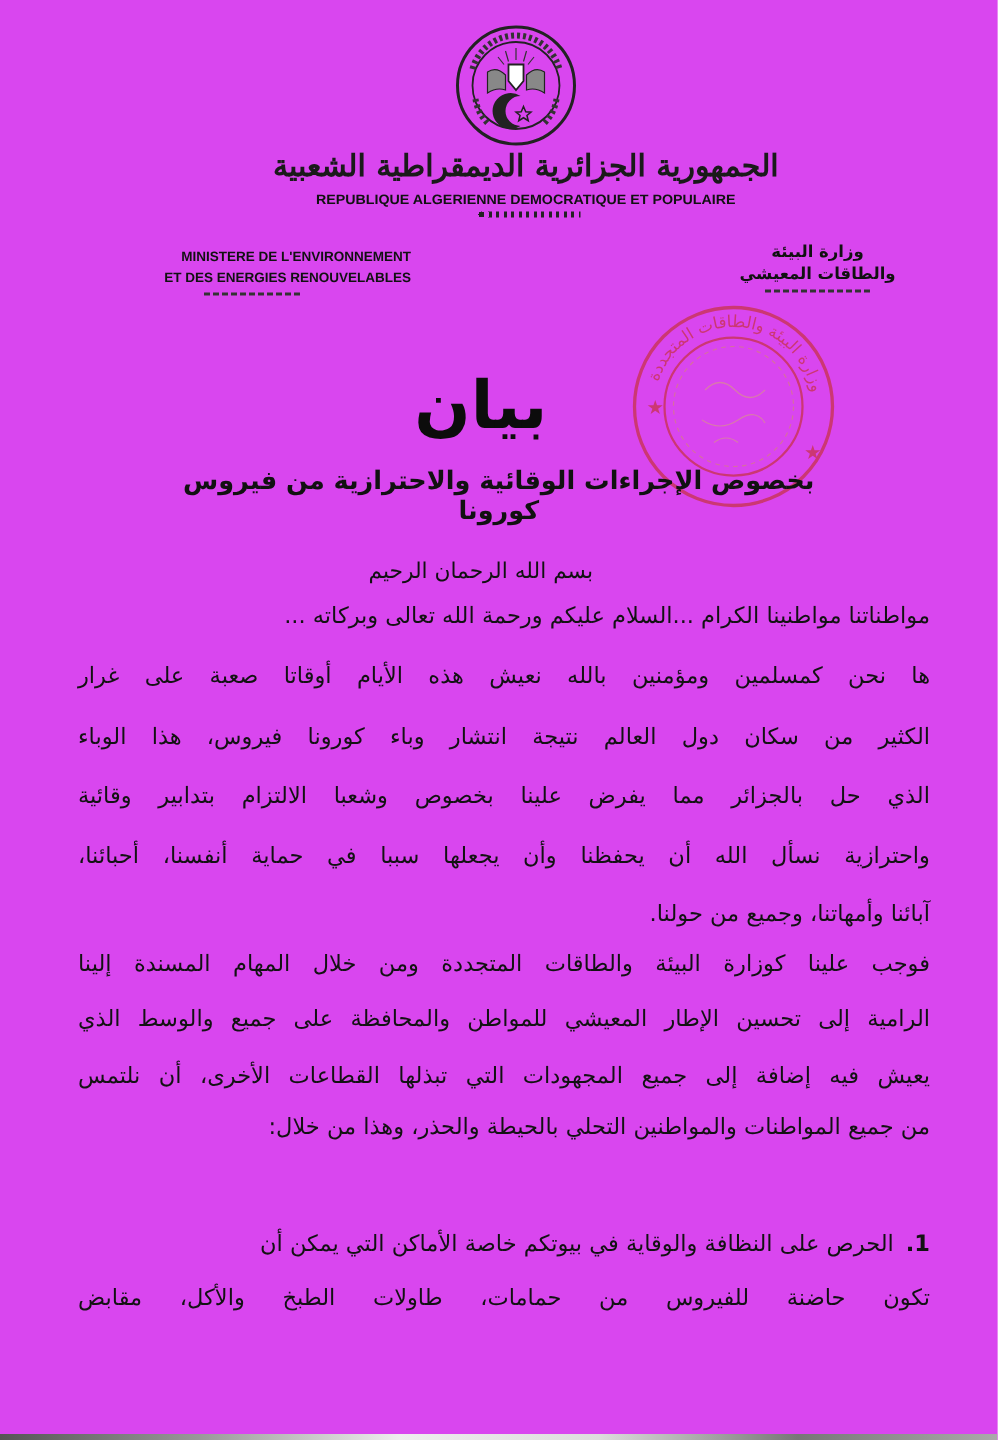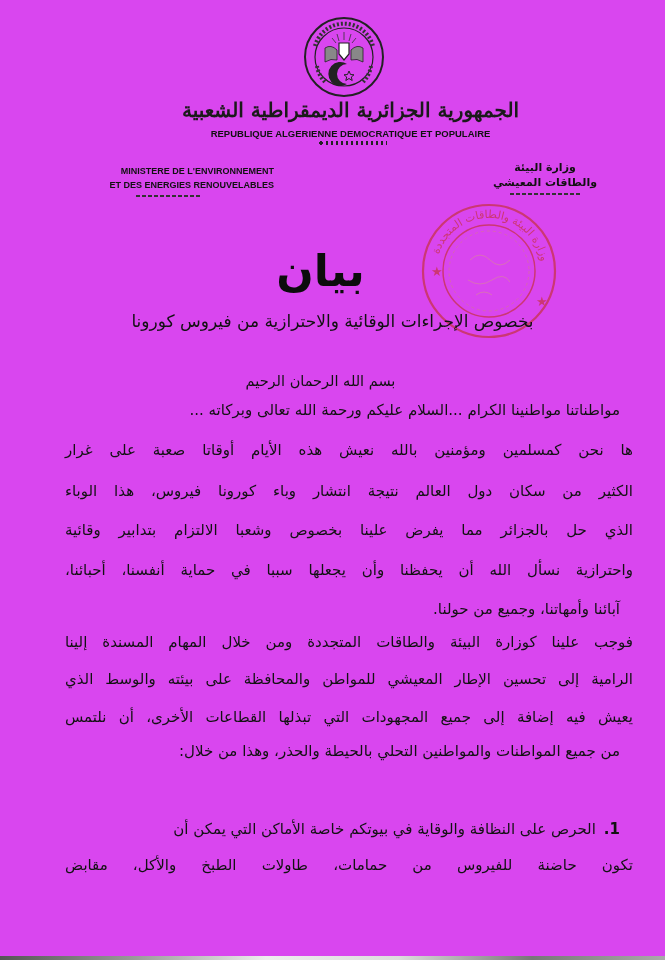--- a/index.html
+++ b/index.html
@@ -51,31 +51,31 @@
       opacity: 0.75;
     }
     .title {
       position: absolute; left: 0; right: 0; top: 245px; text-align: center;
       font-family: "DejaVu Sans", sans-serif; font-size: 44px; font-weight: bold;
       direction: rtl; letter-spacing: 6px; transform: translateX(-12px);
       color: #0c0c0c;
     }
     .subtitle {
       position: absolute; left: 105px; right: 105px; top: 311px; text-align: center;
-      font-family: "DejaVu Sans", sans-serif; font-size: 17px; font-weight: normal;
+      font-family: "DejaVu Sans", sans-serif; font-size: 17px; font-weight: bold;
       direction: rtl; color: #111;
     }
     .basmala {
       position: absolute; left: 0; right: 0; top: 373px; text-align: center;
       font-family: "DejaVu Sans", sans-serif; font-size: 14.5px; direction: rtl;
       transform: translateX(-12px);
     }
     .line { position: absolute; left: 52px; width: 568px; direction: rtl; white-space: nowrap;
       font-family: "DejaVu Sans", sans-serif; font-size: 15px; color: #121212; }
-    .line.justify { text-align: justify; text-align-last: justify; margin-left: 13px; }
+    .line.justify { text-align: justify; text-align-last: justify; }
     .item-num { font-weight: bold; margin-left: 8px; }
   </style>
 </head>
 <body>
 
 <div class="page">
 
   <svg class="emblem" viewBox="0 0 82 82">
     <circle cx="41" cy="41" r="39" fill="none" stroke="#222" stroke-width="2"></circle>
     <circle cx="41" cy="41" r="29" fill="none" stroke="#222" stroke-width="1.2"></circle>
@@ -135,21 +135,21 @@
 
   <div class="basmala">بسم الله الرحمان الرحيم</div>
 
   <div class="line" style="top:401px">مواطناتنا مواطنينا الكرام ...السلام عليكم ورحمة الله تعالى وبركاته ...</div>
   <div class="line justify" style="top:441px">ها نحن كمسلمين ومؤمنين بالله نعيش هذه الأيام أوقاتا صعبة على غرار</div>
   <div class="line justify" style="top:482px">الكثير من سكان دول العالم نتيجة انتشار وباء كورونا فيروس، هذا الوباء</div>
   <div class="line justify" style="top:521px">الذي حل بالجزائر مما يفرض علينا بخصوص وشعبا الالتزام بتدابير وقائية</div>
   <div class="line" style="top:600px">آبائنا وأمهاتنا، وجميع من حولنا.</div>
   <div class="line justify" style="top:561px">واحترازية نسأل الله أن يحفظنا وأن يجعلها سببا في حماية أنفسنا، أحبائنا،</div>
   <div class="line justify" style="top:633px">فوجب علينا كوزارة البيئة والطاقات المتجددة ومن خلال المهام المسندة إلينا</div>
-  <div class="line justify" style="top:670px">الرامية إلى تحسين الإطار المعيشي للمواطن والمحافظة على بيئته والوسط الذي</div>
+  <div class="line justify" style="top:670px">الرامية إلى تحسين الإطار المعيشي للمواطن والمحافظة على جميع والوسط الذي</div>
   <div class="line justify" style="top:708px">يعيش فيه إضافة إلى جميع المجهودات التي تبذلها القطاعات الأخرى، أن نلتمس</div>
   <div class="line" style="top:742px">من جميع المواطنات والمواطنين التحلي بالحيطة والحذر، وهذا من خلال:</div>
 
   <div class="line" style="top:820px">
     <span class="item-num">1.</span><span>الحرص على النظافة والوقاية في بيوتكم خاصة الأماكن التي يمكن أن</span>
   </div>
   <div class="line justify" style="top:856px">تكون حاضنة للفيروس من حمامات، طاولات الطبخ والأكل، مقابض</div>
 
   <div class="bottom-edge"></div>
 </div>

